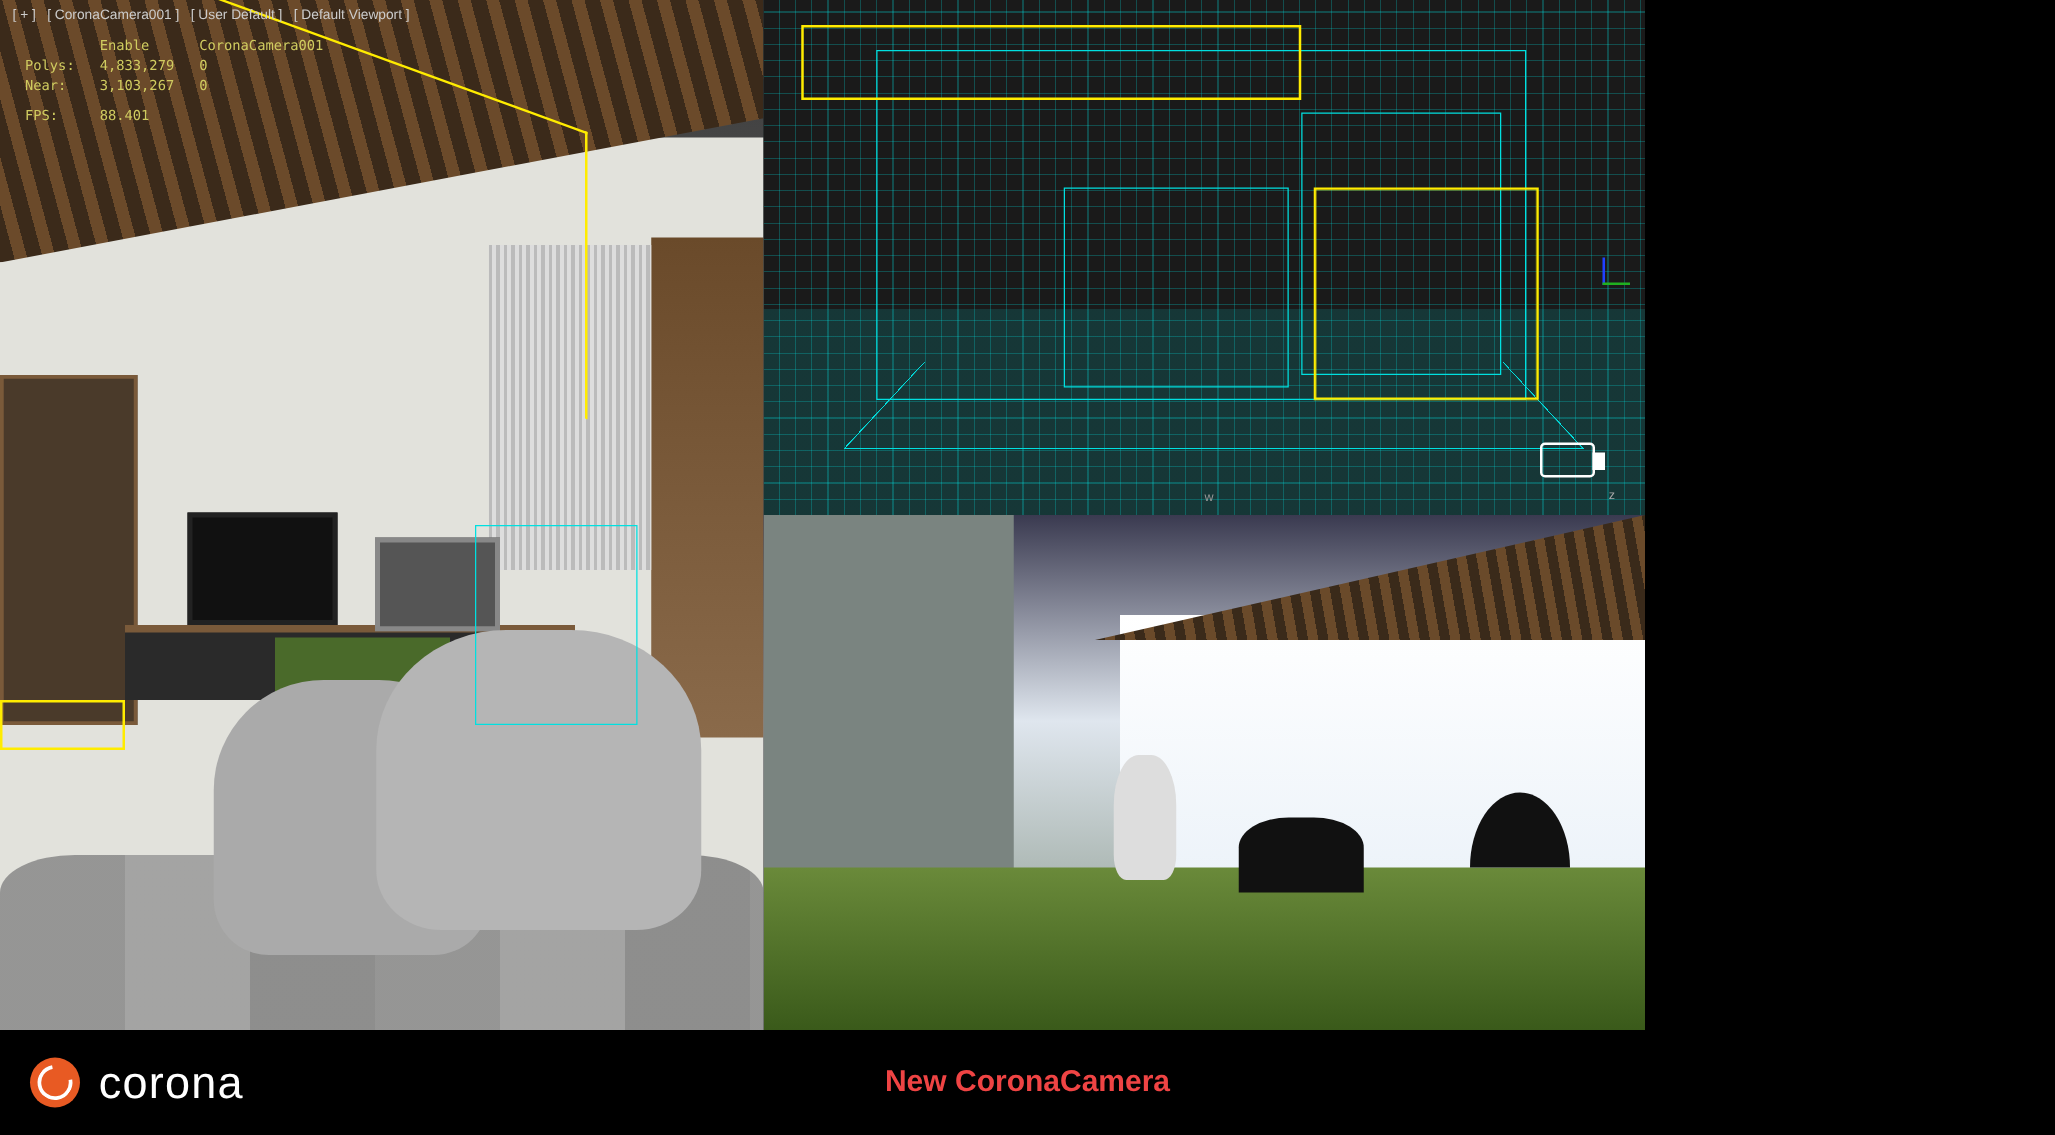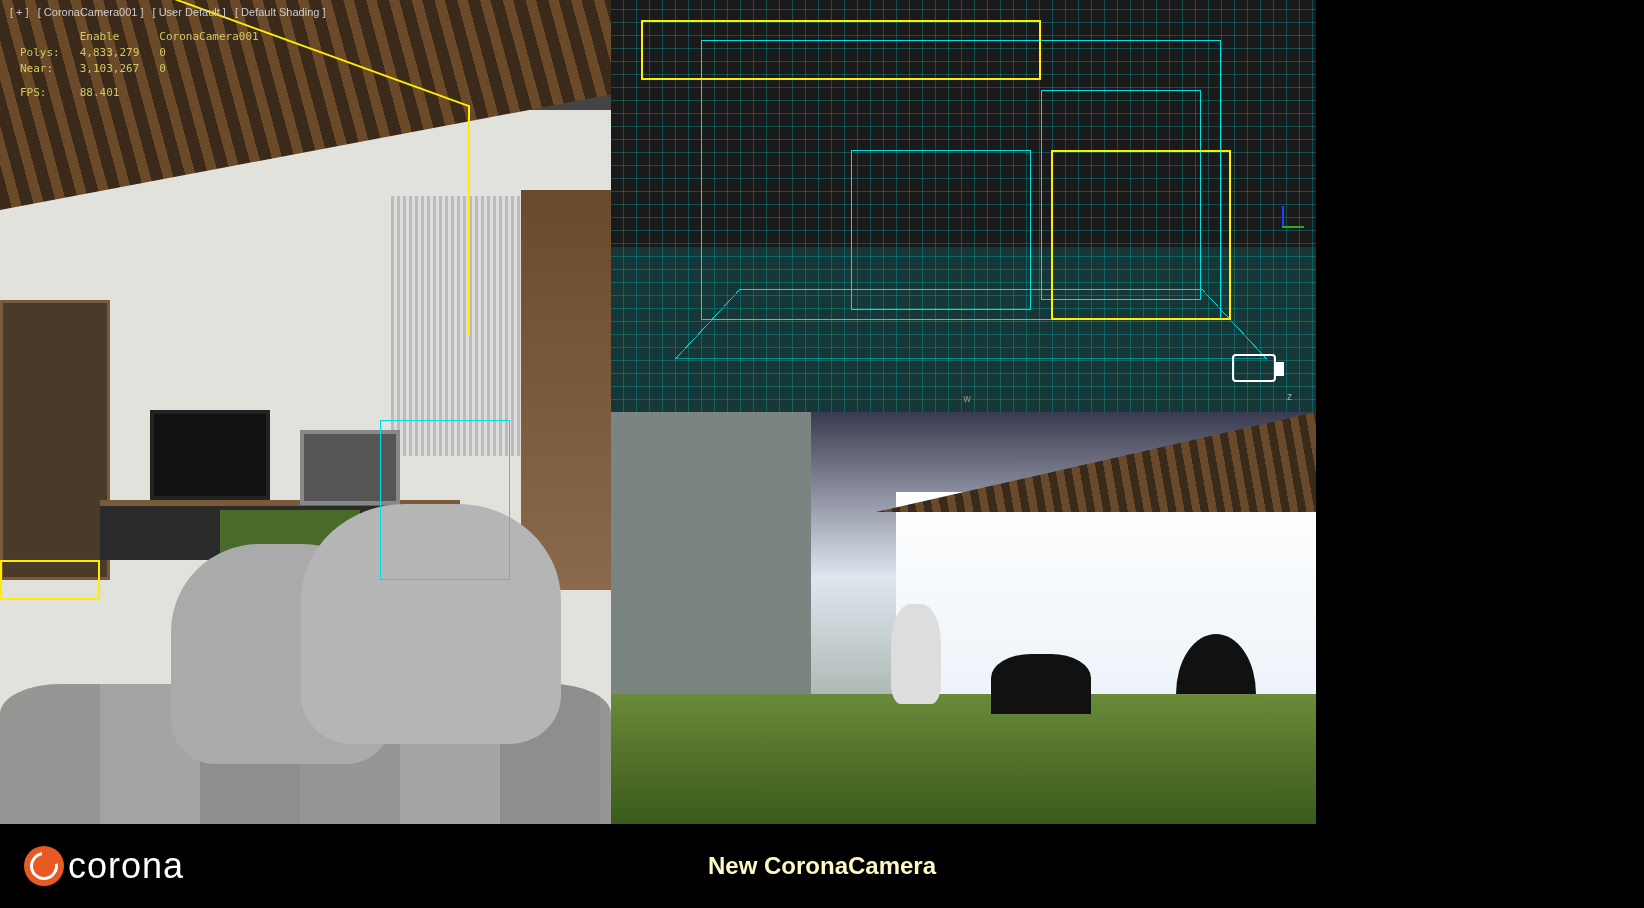--- a/index.html
+++ b/index.html
@@ -124,24 +124,24 @@
   .br-ceil { position:absolute; top:0; right:0; width:440px; height:100px; background:repeating-linear-gradient(80deg,#3a2a1a 0 8px,#6a4a2a 8px 16px); clip-path:polygon(0 100%,100% 0,100% 100%);}
   .br-wall { position:absolute; left:0; top:0; width:200px; height:100%; background:#7a8480;}
   .br-window { position:absolute; right:0; top:80px; width:420px; height:260px; background:linear-gradient(180deg,#fff,#e8f0f8);}
   .br-desk { position:absolute; left:0; bottom:0; width:100%; height:130px; background:linear-gradient(180deg,#6a8a3a,#3a5a1a);}
   .br-statue { position:absolute; left:280px; bottom:120px; width:50px; height:100px; background:#ddd; border-radius:40% 40% 20% 20%;}
   .br-lamp { position:absolute; right:60px; bottom:130px; width:80px; height:60px; background:#111; border-radius:50% 50% 0 0/ 100% 100% 0 0;}
   .br-chair { position:absolute; left:380px; bottom:110px; width:100px; height:60px; background:#111; border-radius:40% 40% 0 0;}
   
   
   .brand-bar { height:84px; background:#000; display:flex; align-items:center; padding:0 24px; position:relative;}
-  .corona-logo { display:flex; align-items:center; gap:4px; color:#fff; font-size:36px; letter-spacing:1px; font-weight:400; font-family:Arial,sans-serif;}
+  .corona-logo { display:flex; align-items:center; gap:15px; color:#fff; font-size:36px; letter-spacing:1px; font-weight:400; font-family:Arial,sans-serif;}
   .corona-icon { width:40px; height:40px; border-radius:50%; background:#e85a23; position:relative;}
   .corona-icon::after { content:""; position:absolute; inset:6px; border:3px solid #fff; border-radius:50%; border-top-color:transparent; transform:rotate(35deg);}
-  .brand-center { position:absolute; left:50%; transform:translateX(-50%); color:#fef9c3; font-size:24px; font-weight:600; }
+  .brand-center { position:absolute; left:50%; transform:translateX(-50%); color:#ef4444; font-size:24px; font-weight:600; }
 </style>
 </head>
 <body>
 
 <div class="app">
   <div class="viewport-area">
 
     <div class="vp-left">
       <div class="vp-left-shading">
         <div class="room-wall"></div>
@@ -157,21 +157,21 @@
         <div class="pillow2"></div>
         <div class="pillow"></div>
         <div class="yellow-line yl1"></div>
         <div class="yellow-line yl2"></div>
         <div class="cyan-line"></div>
       </div>
       <div class="vp-labels">
         <span>[ + ]</span>
         <span>[ CoronaCamera001 ]</span>
         <span>[ User Default ]</span>
-        <span>[ Default Shading ]</span>
+        <span>[ Default Viewport ]</span>
       </div>
       <div class="stats">
         <table>
           <tbody>
               <tr>
                 <td></td>
                 <td>Enable</td>
                 <td>CoronaCamera001</td>
               </tr>
           <tr>

